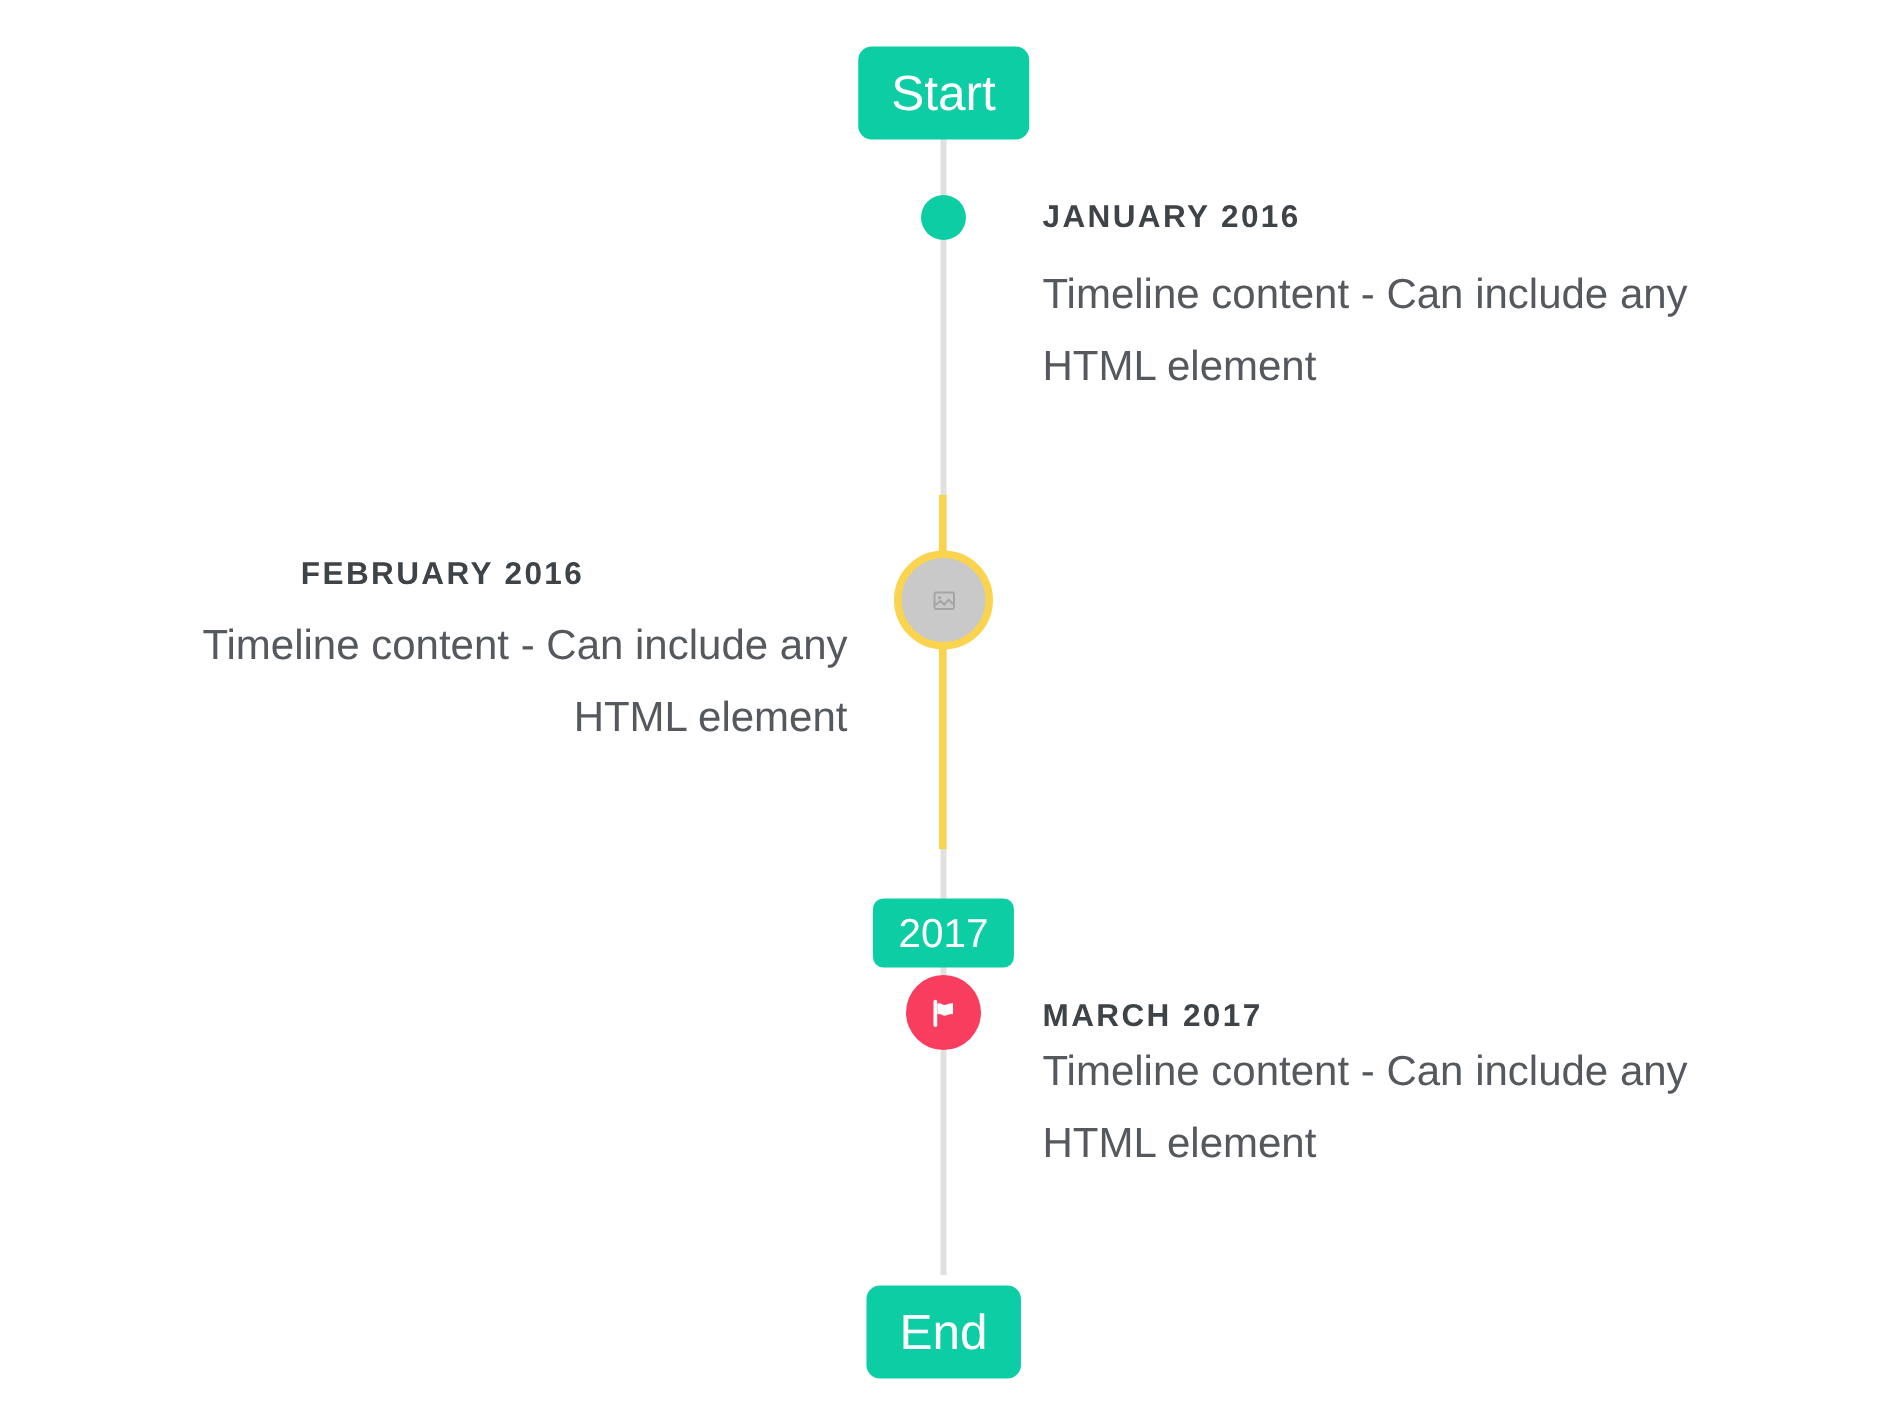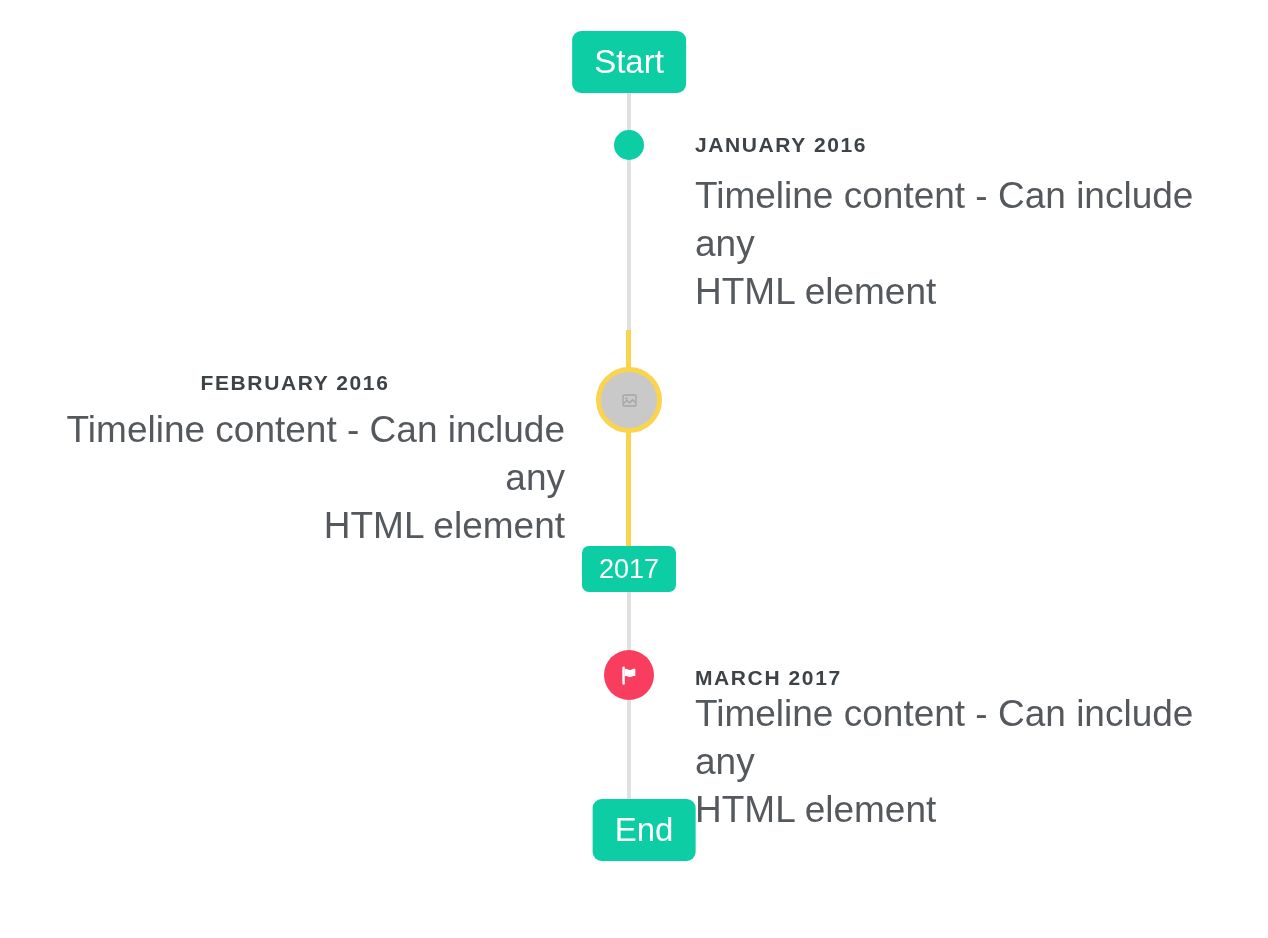--- a/index.html
+++ b/index.html
@@ -16,35 +16,35 @@
   }
   .tl-line{position:absolute;left:627px;top:92px;width:4px;height:758px;background:var(--line-gray);}
   .tl-line-highlight{position:absolute;left:626px;top:330px;width:5px;height:236px;background:var(--yellow);}
   .badge{
     position:absolute;left:629px;transform:translateX(-50%);
     background:var(--teal);color:var(--badge-text);
     display:flex;align-items:center;justify-content:center;
     z-index:3;white-space:nowrap;
   }
   .badge.big{top:31px;height:62px;padding:0 22px;border-radius:9px;font-size:33px;}
-  .badge.end{top:799px;margin-left:15px;}
-  .badge.year{top:546px;height:46px;padding:0 17px;border-radius:7px;font-size:27px;}
+  .badge.end{top:857px;}
+  .badge.year{top:599px;height:46px;padding:0 17px;border-radius:7px;font-size:27px;}
   .marker{position:absolute;z-index:2;border-radius:50%;display:flex;align-items:center;justify-content:center;}
   .marker.dot{left:614px;top:130px;width:30px;height:30px;background:var(--teal);}
   .marker.image{
     left:596px;top:367px;width:66px;height:66px;
     background:var(--marker-gray);border:5px solid var(--yellow);
   }
   .marker.flag{left:604px;top:650px;width:50px;height:50px;background:var(--red);}
   .heading{
     position:absolute;font-size:21px;font-weight:700;letter-spacing:1.6px;
     color:var(--heading);line-height:20px;white-space:nowrap;
   }
   .content{
-    position:absolute;font-size:37px;color:var(--body);line-height:48px;
+    position:absolute;font-size:28px;color:var(--body);line-height:48px;
   }
   .content span{display:block;}
   .side-right{left:695px;width:545px;text-align:left;}
   .side-left{left:25px;width:540px;text-align:right;}
   .h-jan{top:135px;}  .c-jan{top:172px;}
   .h-feb{top:373px;text-align:center;}  .c-feb{top:406px;}
   .h-mar{top:624px;margin-top:44px;}  .c-mar{top:690px;}
   .h-feb.side-left,.c-feb.side-left{left:auto;right:703px;width:540px;}
   .icon-svg{display:block;}
 </style>

